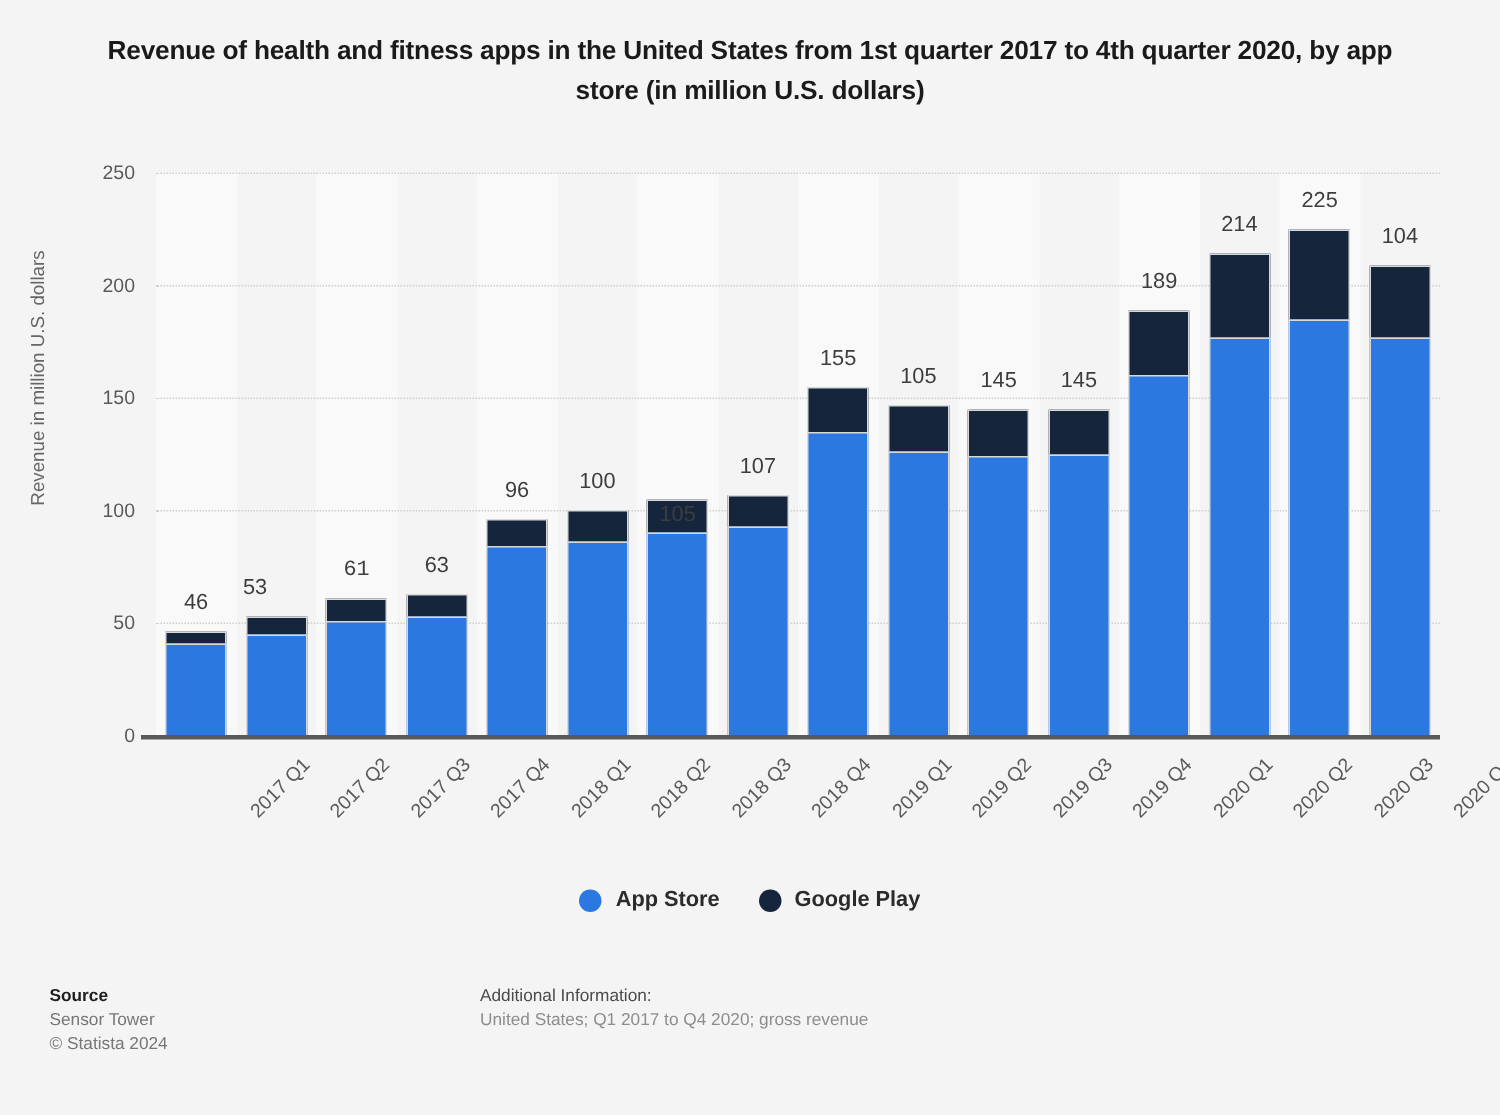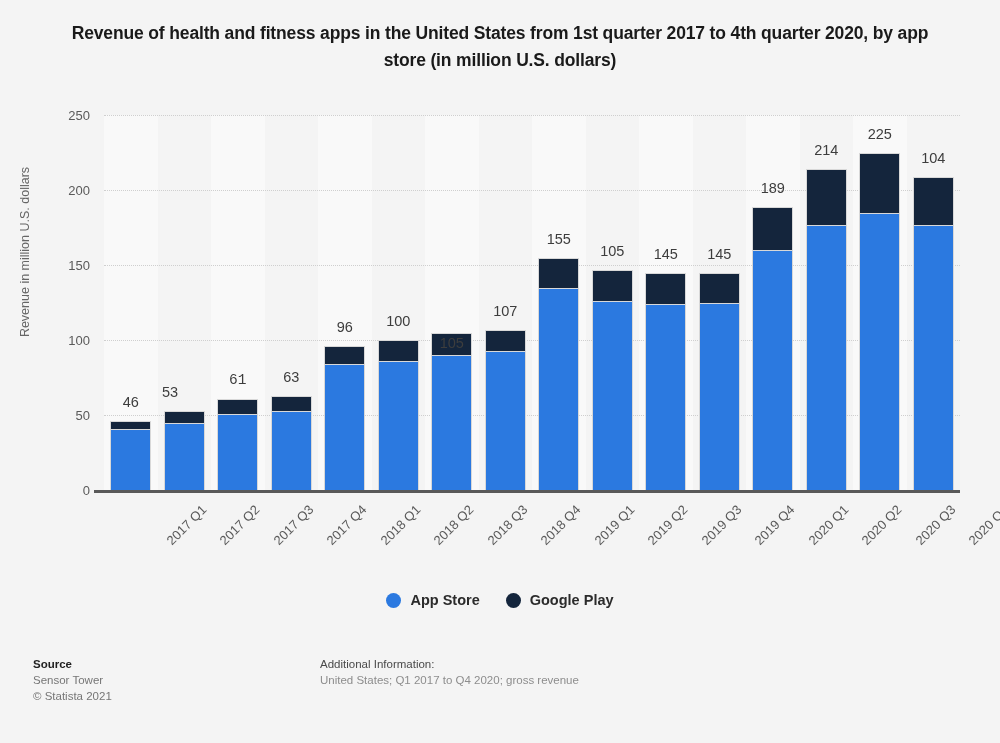--- a/index.html
+++ b/index.html
@@ -316,19 +316,19 @@
       <span class="legend-dot" style="background: rgb(20, 37, 60);"></span>
       <span>Google Play</span>
     </div>
   </div>
 
 <div id="footer">
 
   <div id="footer-source">
     <div class="head">Source</div>
     <div class="sub">Sensor Tower</div>
-    <div class="sub">© Statista 2021</div>
+    <div class="sub">© Statista 2024</div>
   </div>
   <div id="footer-addl">
     <div class="head">Additional Information:</div>
     <div class="sub">United States; Q1 2017 to Q4 2020; gross revenue</div>
   </div>
 </div>
 
 </body></html>

